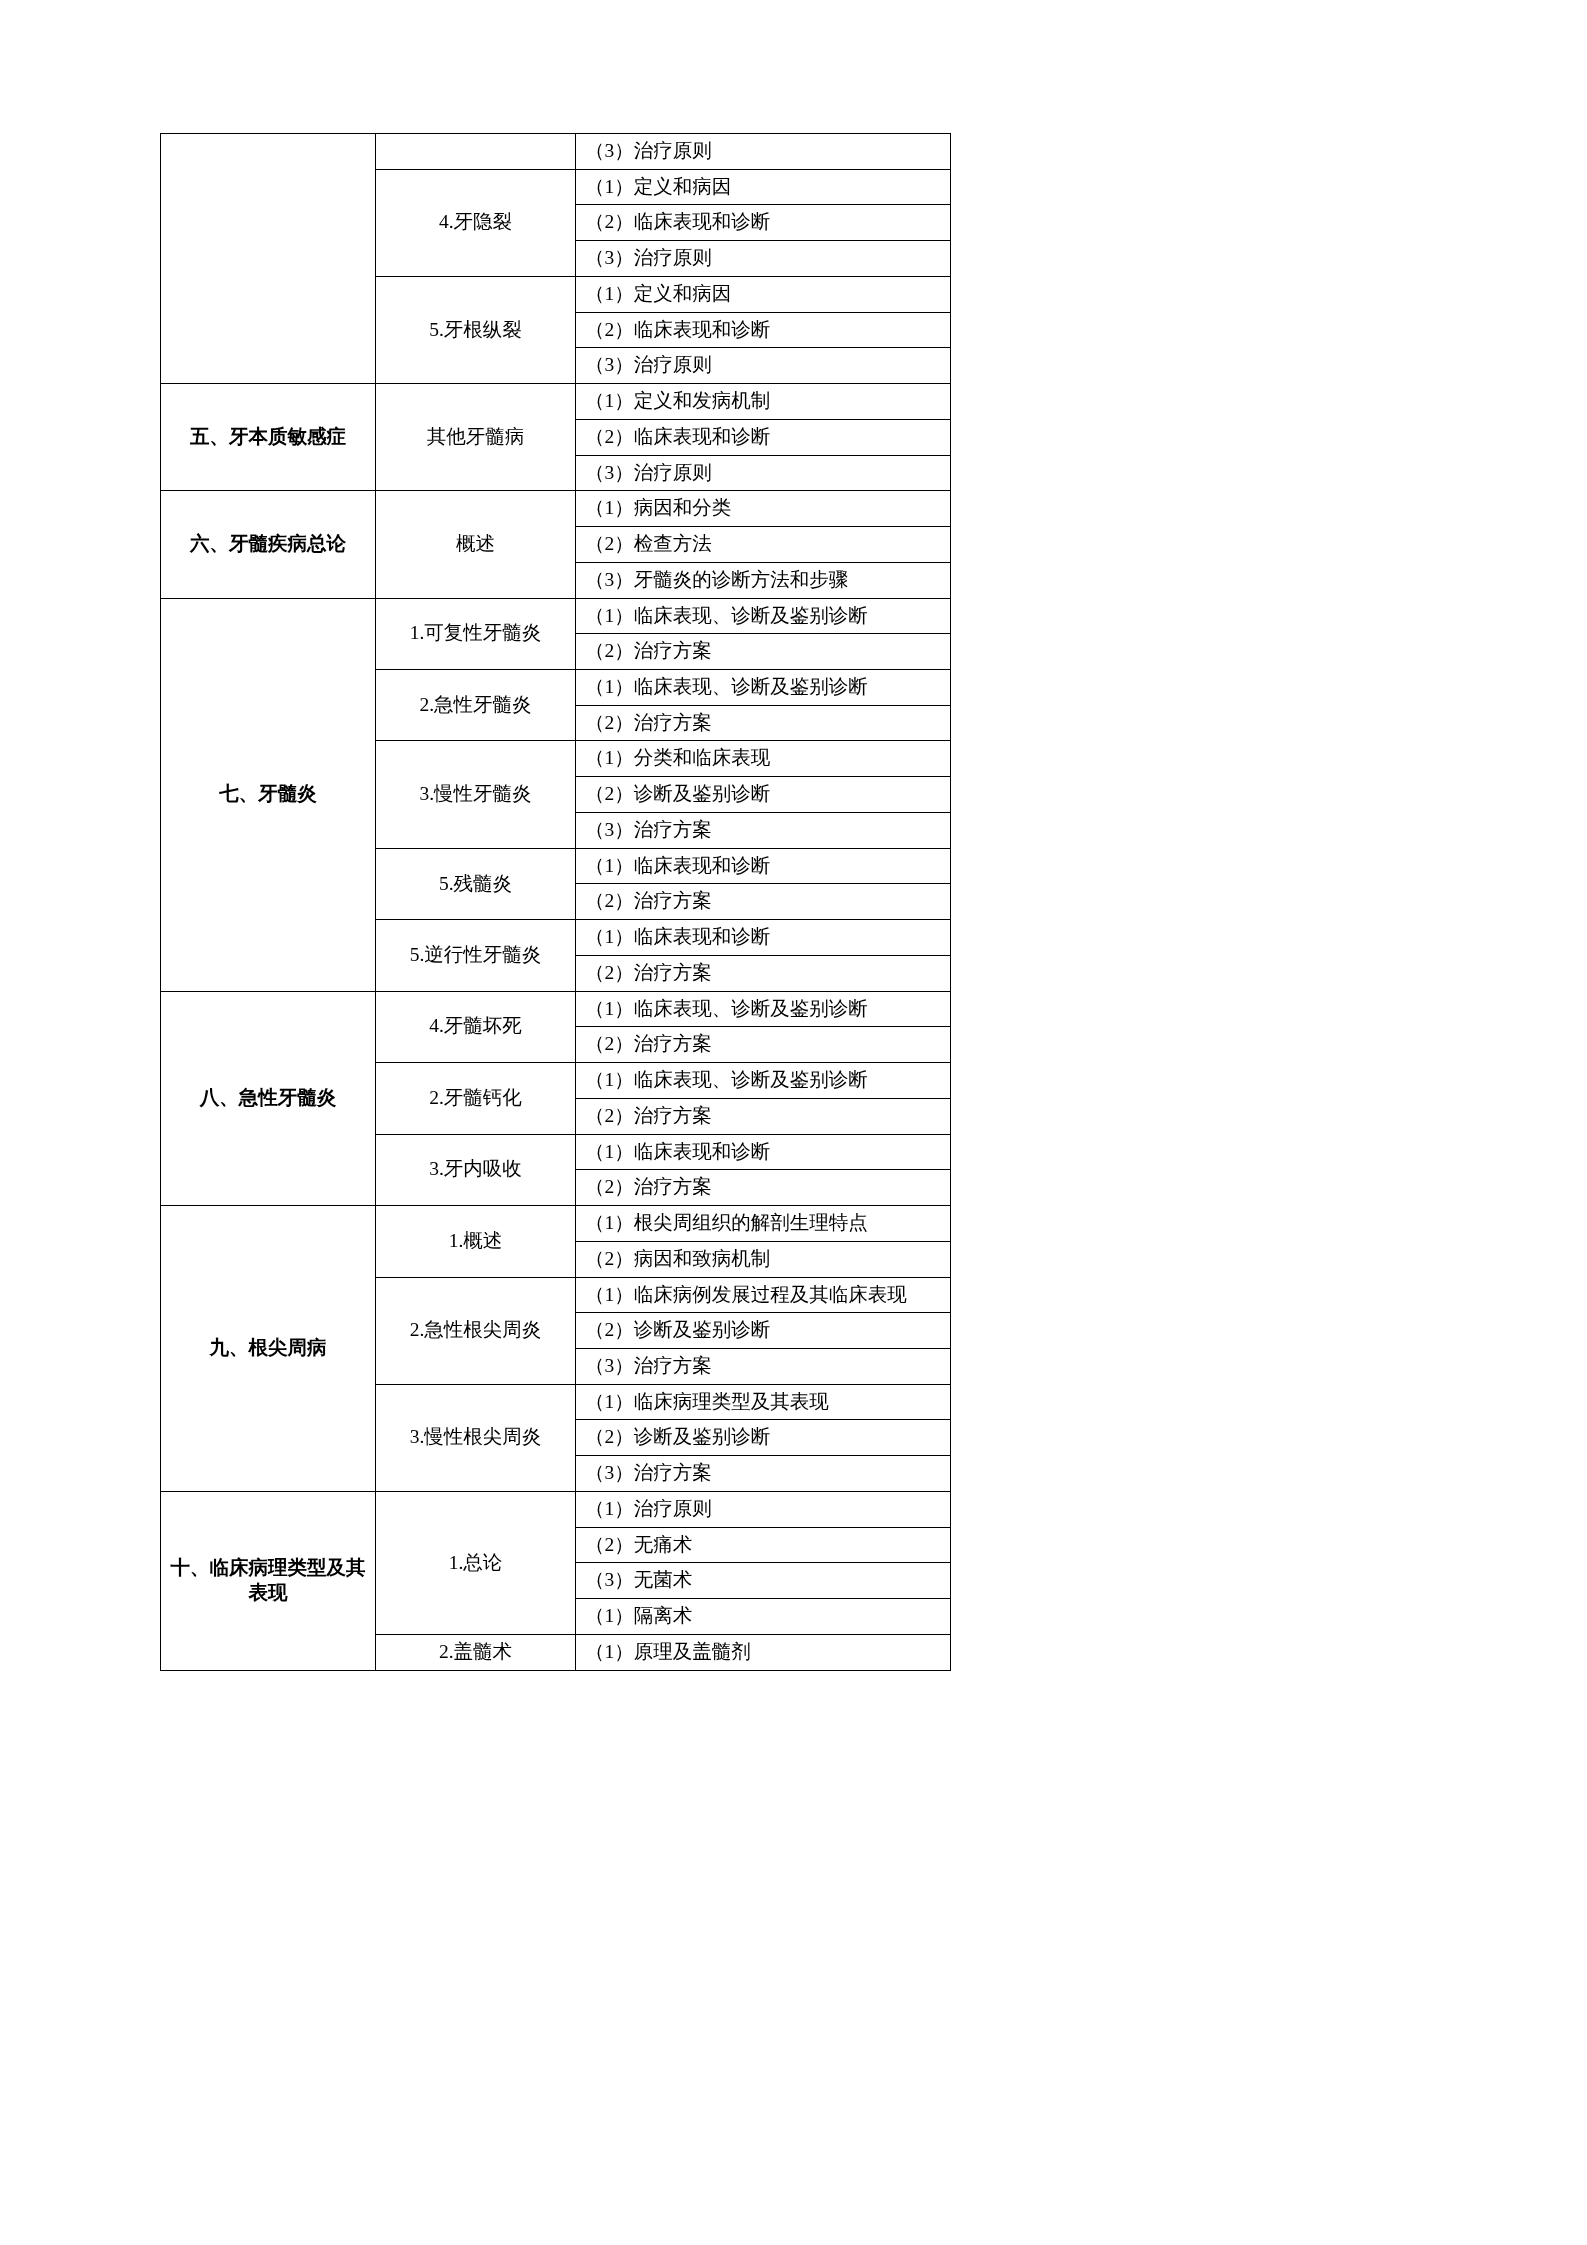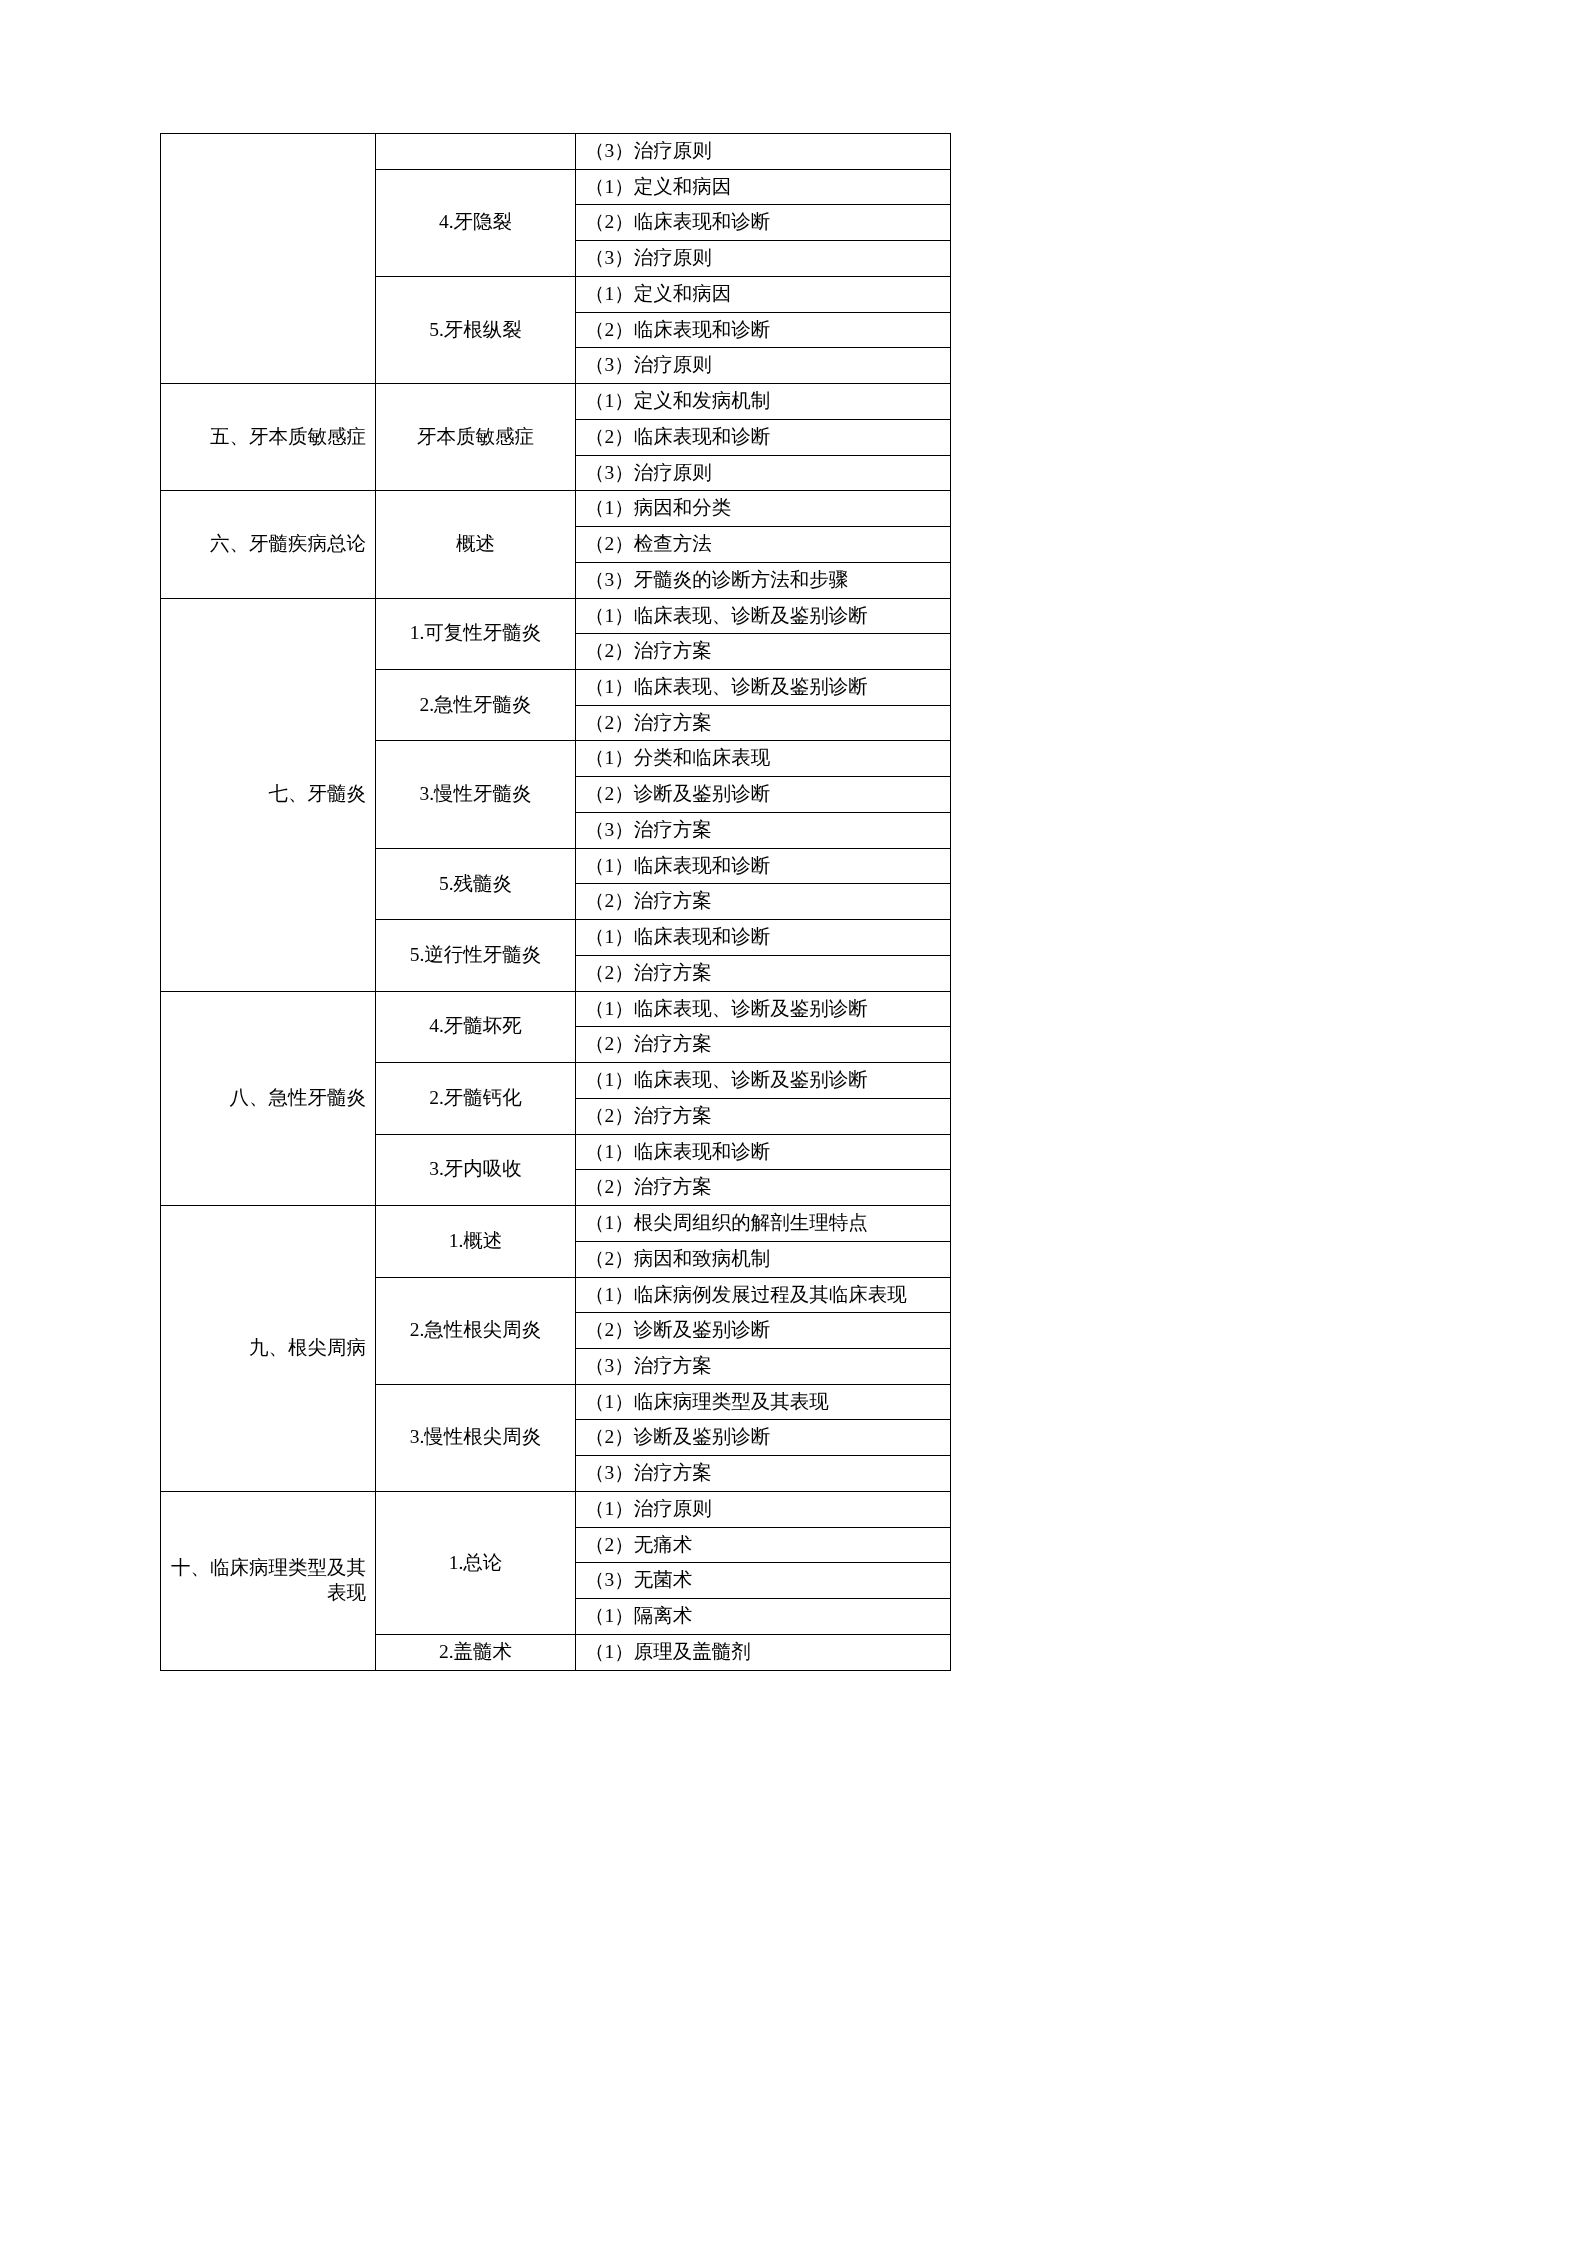--- a/index.html
+++ b/index.html
@@ -39,22 +39,23 @@
     padding: 4px 9px 5px 9px;
     font-size: 19.5px;
     line-height: 1.32;
     vertical-align: middle;
     height: 30px;
     box-sizing: border-box;
     word-break: break-all;
     font-family: "Liberation Serif", "DejaVu Serif", serif;
   }
   .cell-l1 {
-    text-align: right;
+    text-align: center;
     padding-left: 14px;
+    font-weight: bold;
   }
   .cell-l2 {
     text-align: center;
     padding-left: 12px;
   }
   .cell-l3 {
     text-align: left;
     padding-left: 11px;
   }
   .empty-cell { }
@@ -90,21 +91,21 @@
           <td class="cell-l3">（1）定义和病因</td>
         </tr>
         <tr>
           <td class="cell-l3">（2）临床表现和诊断</td>
         </tr>
         <tr>
           <td class="cell-l3">（3）治疗原则</td>
         </tr>
         <tr>
           <td class="cell-l1" rowspan="3">五、牙本质敏感症</td>
-          <td class="cell-l2" rowspan="3">牙本质敏感症</td>
+          <td class="cell-l2" rowspan="3">其他牙髓病</td>
           <td class="cell-l3">（1）定义和发病机制</td>
         </tr>
         <tr>
           <td class="cell-l3">（2）临床表现和诊断</td>
         </tr>
         <tr>
           <td class="cell-l3">（3）治疗原则</td>
         </tr>
         <tr>
           <td class="cell-l1" rowspan="3">六、牙髓疾病总论</td>

